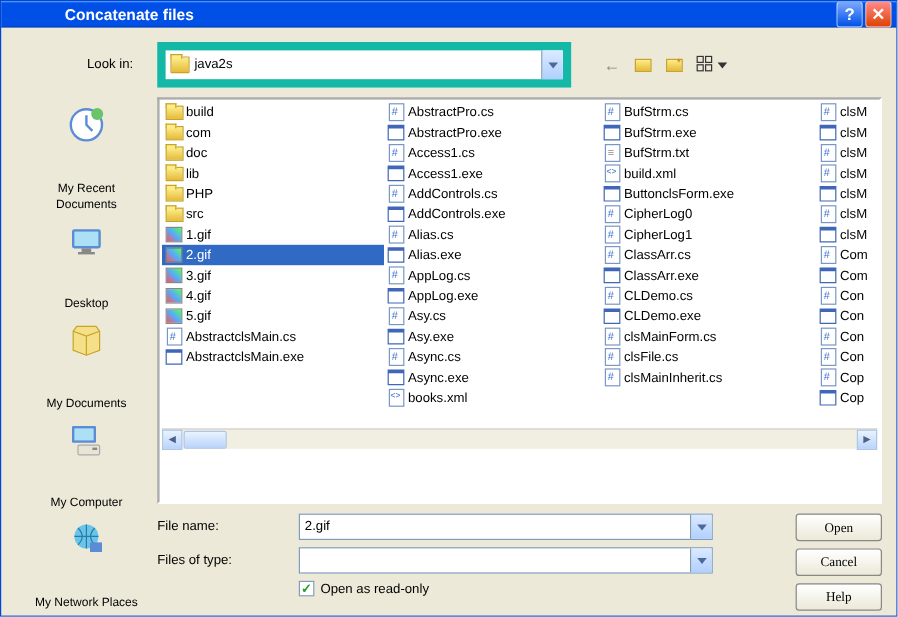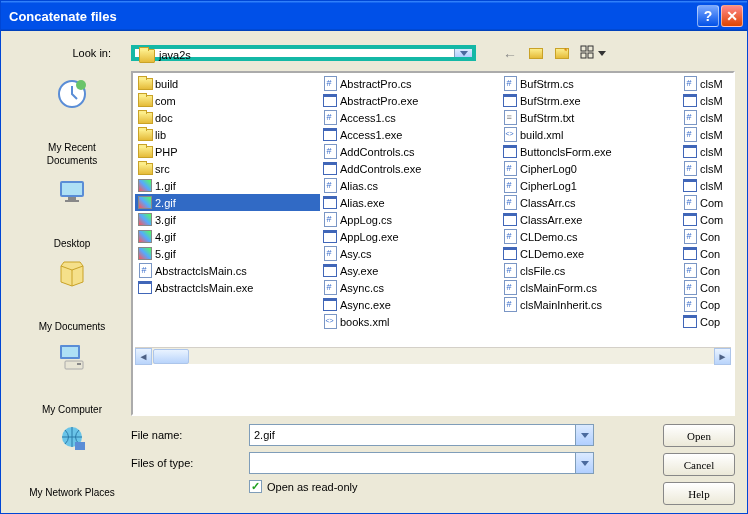--- a/index.html
+++ b/index.html
@@ -1,26 +1,26 @@
 <!DOCTYPE html>
 <html><head>
 <meta charset="utf-8">
 <style>
 * { box-sizing: border-box; margin: 0; padding: 0; }
 body { font-family: Tahoma, sans-serif; font-size: 11px; background: #fff; }
 .window { width: 748px; height: 514px; border: 1px solid #0046d5; display: flex; flex-direction: column; background: #ece9d8; }
 .titlebar { height: 30px; background: linear-gradient(to bottom, #3c8cff 0%, #0050e8 8%, #0050e8 92%, #003cb0 100%); display: flex; align-items: center; padding: 0 4px 0 8px; color: #fff; font-weight: bold; font-size: 13px; }
-.titlebar-text { flex: 1; }
+.titlebar-text { flex: 1; margin-left: 45px; }
 .titlebar-btn { width: 22px; height: 22px; margin-left: 2px; border-radius: 3px; display: flex; align-items: center; justify-content: center; font-weight: bold; font-size: 14px; border: 1px solid rgba(255,255,255,0.5); }
 .help-btn { background: linear-gradient(to bottom, #7aa8ff, #0050e8); color: #fff; }
 .close-btn { background: linear-gradient(to bottom, #f88, #d40); color: #fff; }
 .body { flex: 1; display: flex; flex-direction: column; padding: 12px 12px 8px 12px; }
 .toprow { display: flex; align-items: center; margin-bottom: 8px; }
 .label-lookin { width: 118px; text-align: right; padding-right: 20px; }
-.lookin-combo { flex: 0 0 345px; height: 16px; border: 4px solid #14b8a6; background: #fff; display: flex; align-items: flex-start; padding-left: 4px; }
+.lookin-combo { flex: 0 0 345px; height: 38px; border: 7px solid #14b8a6; background: #fff; display: flex; align-items: center; padding-left: 4px; }
 .folder-ico { width: 16px; height: 14px; background: linear-gradient(#fced8a,#e5bb39); border: 1px solid #c9a227; border-radius: 1px; margin-right: 4px; position: relative; }
 .folder-ico.open::before { content:""; position:absolute; left:-1px; top:-3px; width:8px; height:3px; background:#fced8a; border:1px solid #c9a227; border-bottom:none; }
 .lookin-text { flex: 1; }
 .combo-arrow { width: 18px; height: 100%; background: linear-gradient(#dbeaff,#b1cfff); border-left: 1px solid #7f9db9; display:flex; align-items:center; justify-content:center; }
 .arrow-down { width: 0; height: 0; border-left: 4px solid transparent; border-right: 4px solid transparent; border-top: 5px solid #4a6a9e; }
 .toolbar-btns { display: flex; gap: 6px; margin-left: 24px; align-items: center; }
 .tb { width: 20px; height: 20px; display:flex; align-items:center; justify-content:center; font-size:14px; color:#888; }
 .tb.enabled { color:#333; }
 .tb .mini-folder { width:14px; height:11px; background:linear-gradient(#fced8a,#e5bb39); border:1px solid #c9a227; }
 .tb .mini-folder.star::after { content:"*"; color:#d97a00; font-size:9px; position:relative; top:-8px; left:8px; }
@@ -383,27 +383,27 @@
                 <div class="item">
                   <span class="ico exe">
                     <span></span>
                   </span>
                   <span>CLDemo.exe</span>
                 </div>
                 <div class="item">
                   <span class="ico cs">
                     <span></span>
                   </span>
+                  <span>clsMainForm.cs</span>
+                </div>
+                <div class="item">
+                  <span class="ico cs">
+                    <span></span>
+                  </span>
                   <span>clsFile.cs</span>
-                </div>
-                <div class="item">
-                  <span class="ico cs">
-                    <span></span>
-                  </span>
-                  <span>clsMainForm.cs</span>
                 </div>
                 <div class="item">
                   <span class="ico cs">
                     <span></span>
                   </span>
                   <span>clsMainInherit.cs</span>
                 </div>
               </div>
               <div class="col" style="width: 48px;">
                 <div class="item">

